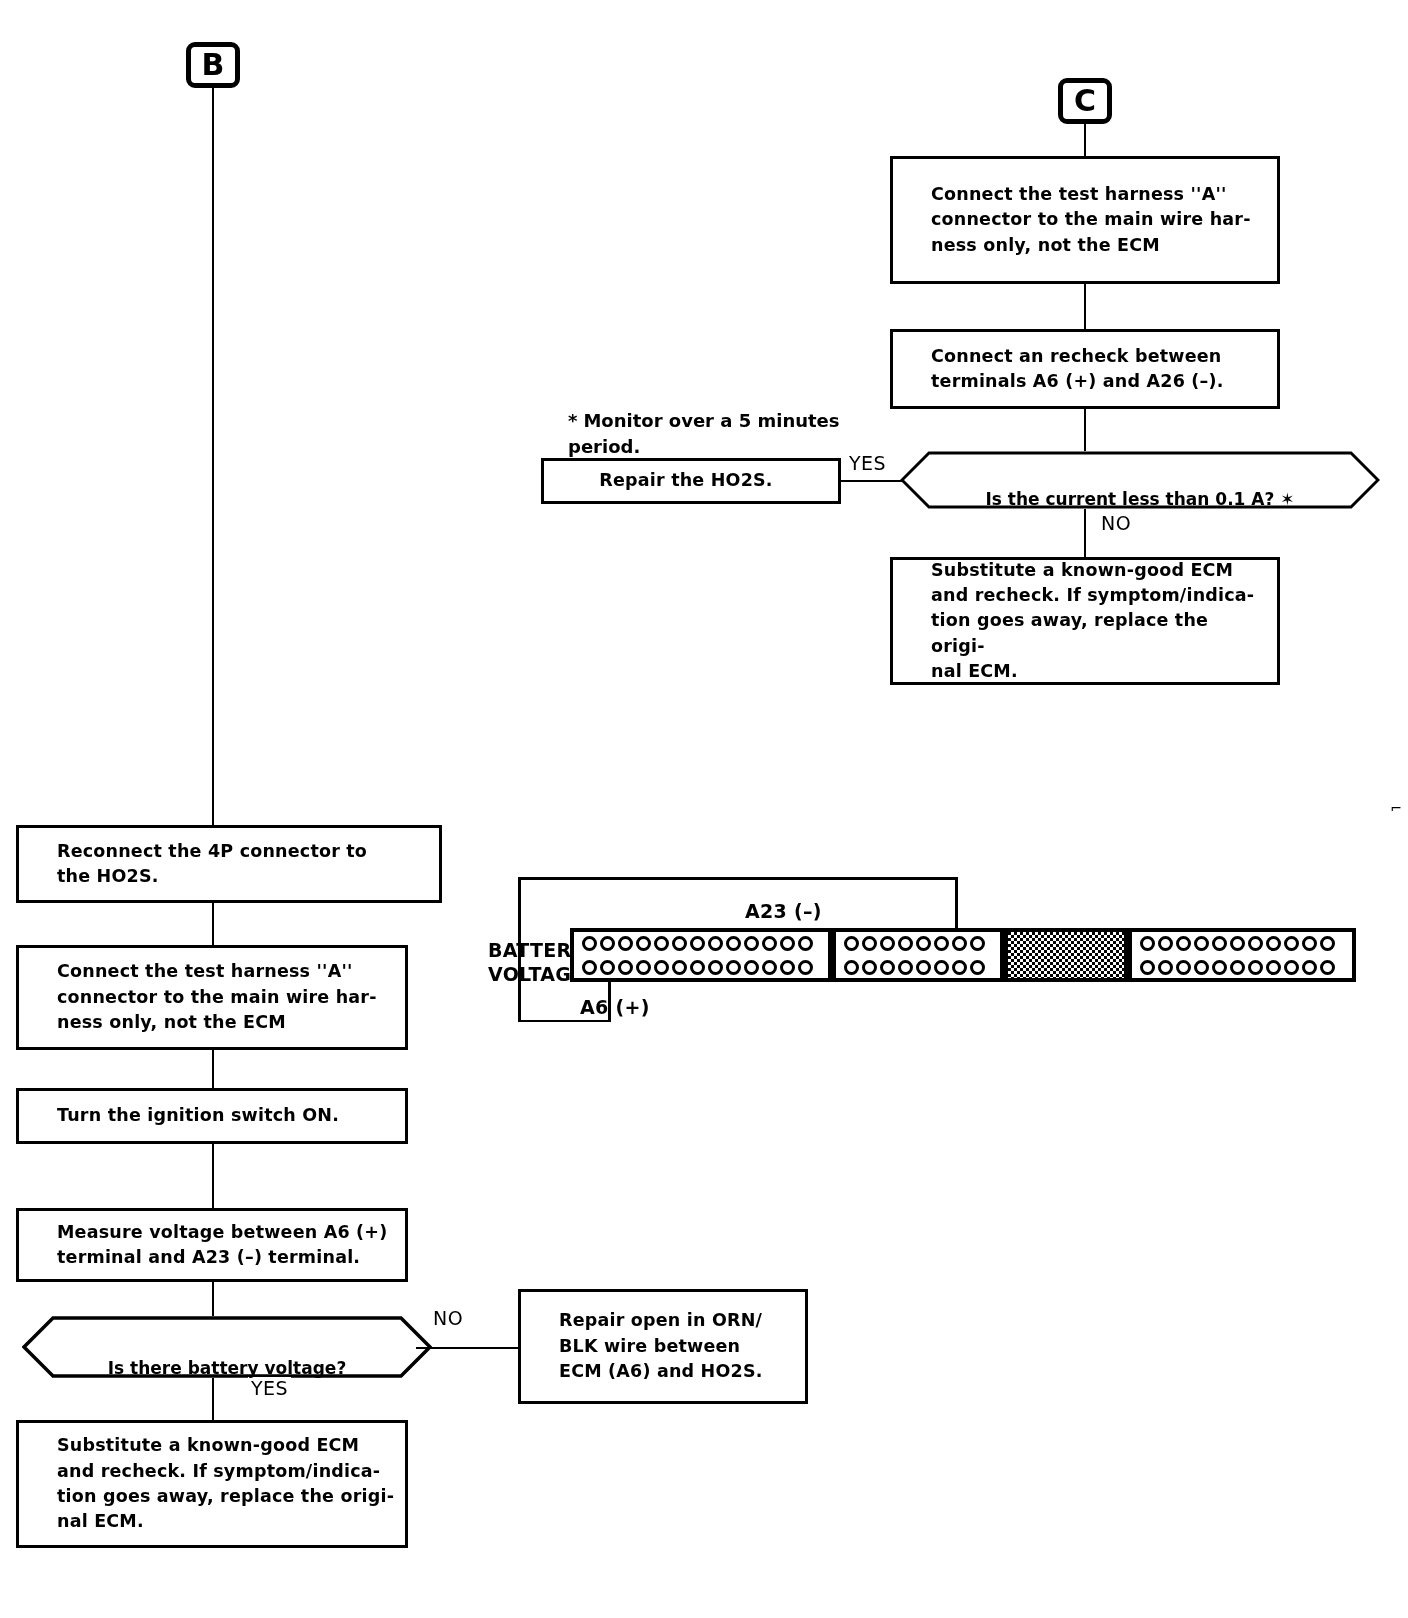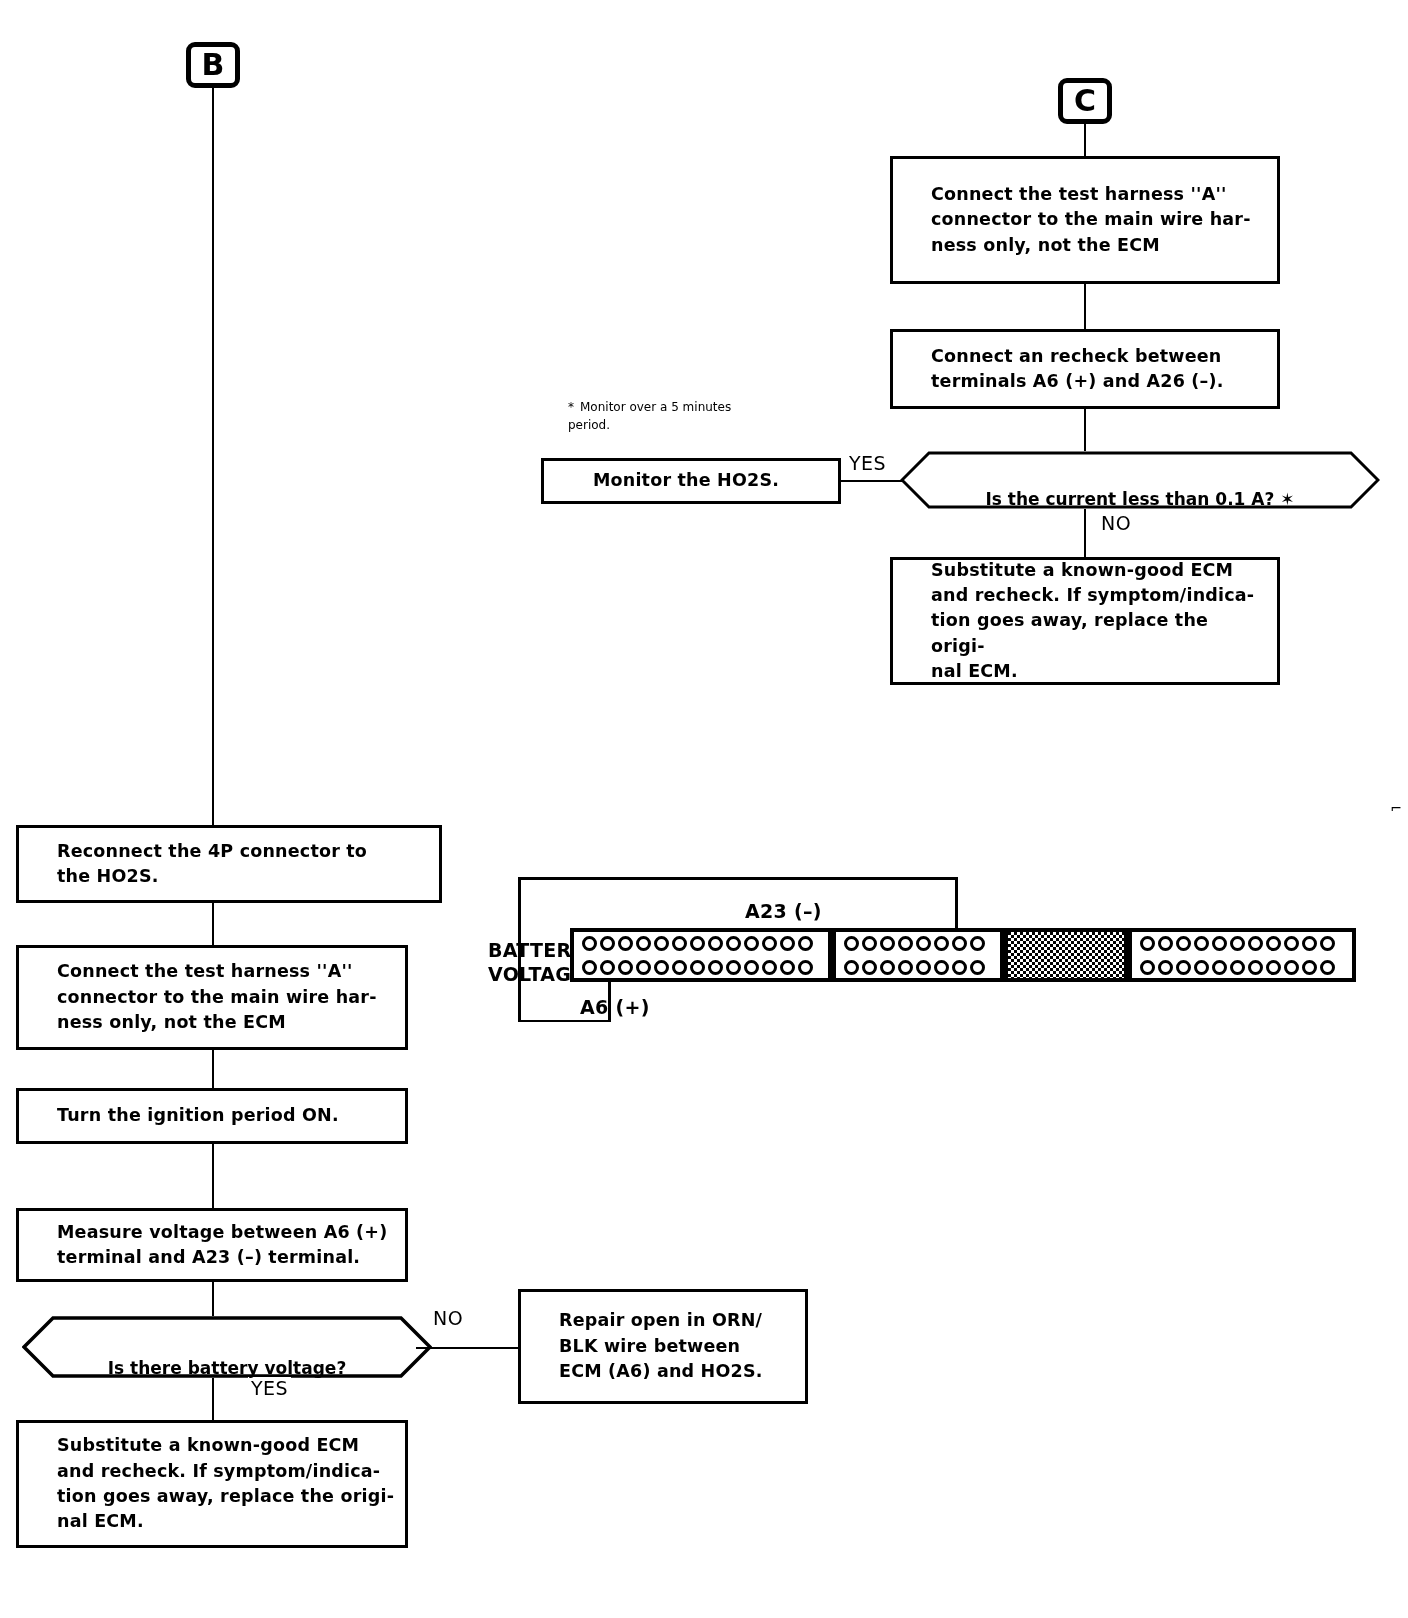--- a/index.html
+++ b/index.html
@@ -101,22 +101,22 @@
     position: absolute;
     font-weight: normal;
     font-size: 19px;
     letter-spacing: 0.5px;
     background: #fff;
     padding: 0 3px;
   }
 
   .note {
     position: absolute;
-    font-weight: normal;
-    font-size: 12px;
+    font-weight: bold;
+    font-size: 18px;
     line-height: 1.45;
     white-space: pre-line;
   }
   .note .star { margin-right: 6px; }
 
   
   #connector-figure { position: absolute; }
   .conn-label {
     position: absolute;
     font-weight: bold;
@@ -198,21 +198,21 @@
 
   <div class="node" style="left:16px; top:945px; width:392px; height:105px;">
     <span class="txt">Connect the test harness ''A''
 connector to the main wire har-
 ness only, not the ECM</span>
   </div>
 
   <div class="vline" style="left:212px; top:1050px; height:38px;"></div>
 
   <div class="node" style="left:16px; top:1088px; width:392px; height:56px;">
-    <span class="txt">Turn the ignition period ON.</span>
+    <span class="txt">Turn the ignition switch ON.</span>
   </div>
 
   <div class="vline" style="left:212px; top:1144px; height:64px;"></div>
 
   <div class="node" style="left:16px; top:1208px; width:392px; height:74px;">
     <span class="txt">Measure voltage between A6 (+)
 terminal and A23 (–) terminal.</span>
   </div>
 
   <div class="vline" style="left:212px; top:1282px; height:34px;"></div>
@@ -276,21 +276,21 @@
         <polygon points="29,2 451,2 478,29 451,56 29,56 2,29" fill="#ffffff" stroke="#000000" stroke-width="3"></polygon>
       </svg>
     </span>
     <span class="txt">Is the current less than 0.1 A? ✶</span>
   </div>
 
   <div class="hline" style="left:838px; top:480px; width:66px;"></div>
   <div class="branch-label" style="left:846px; top:452px;">YES</div>
 
   <div class="node center" style="left:541px; top:458px; width:300px; height:46px;">
-    <span class="txt">Monitor the HO2S.</span>
+    <span class="txt">Repair the HO2S.</span>
   </div>
 
   <div class="vline" style="left:1084px; top:509px; height:48px;"></div>
   <div class="branch-label" style="left:1098px; top:512px;">NO</div>
 
   <div class="node" style="left:890px; top:557px; width:390px; height:128px;">
     <span class="txt">Substitute a known-good ECM
 and recheck. If symptom/indica-
 tion goes away, replace the origi-
 nal ECM.</span>

